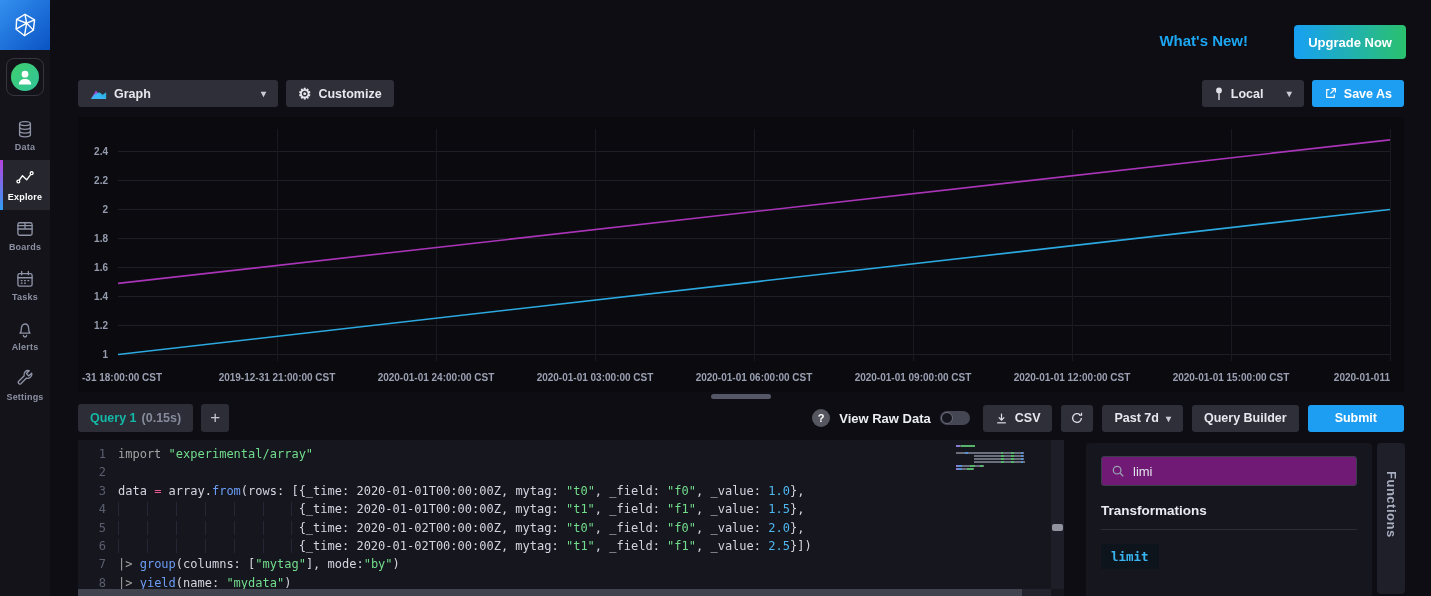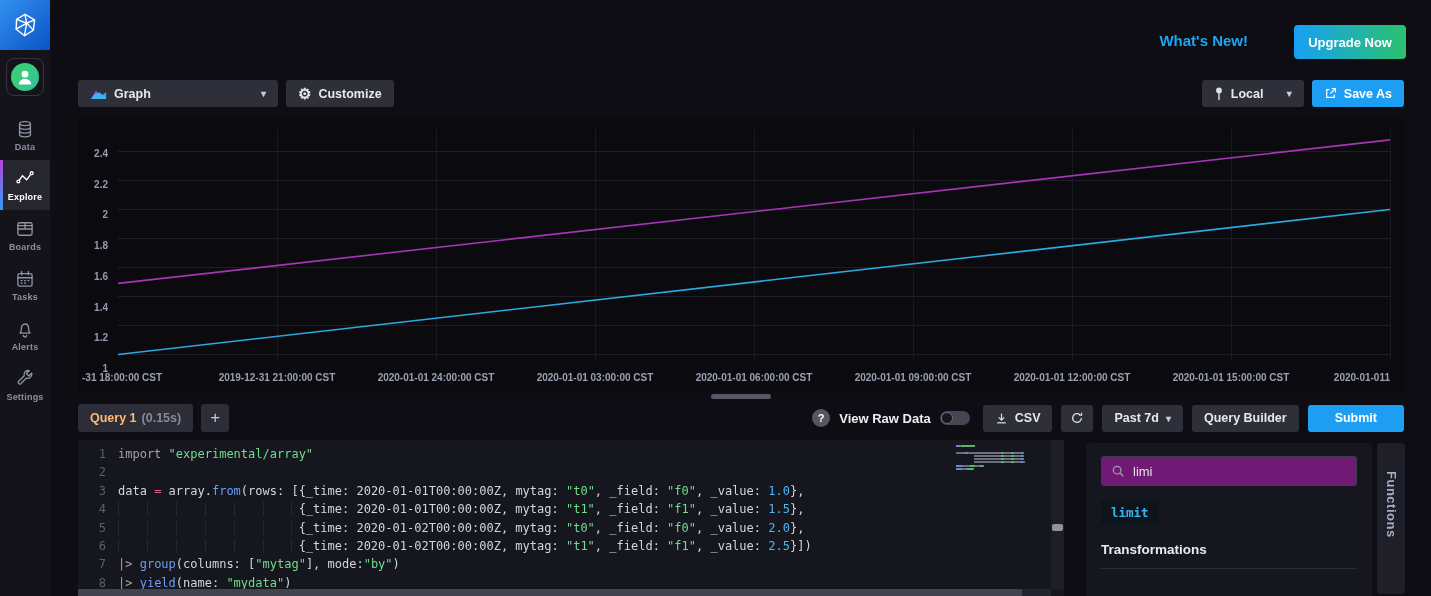--- a/index.html
+++ b/index.html
@@ -49,36 +49,36 @@
   .gear-glyph { font-size:15px; line-height:1; color:#e3e5ec; }
 
   
   #chart-panel { left:78px; top:117px; width:1326px; height:275px; background:#0b0b0f;
     border-radius:3px; overflow:hidden; }
   #plot { position:absolute; left:40px; right:14px; top:12px; bottom:31px; }
   .hgrid { position:absolute; left:0; right:0; height:1px; background:#1e1e27; }
   .vgrid { position:absolute; top:0; bottom:0; width:1px; background:#191922; }
   .ytick { position:absolute; right:6px; transform:translateY(-50%); font-size:10px; font-weight:700;
     color:#959bae; }
-  #y-axis-labels { position:absolute; left:0; top:12px; bottom:17px; width:36px; }
+  #y-axis-labels { position:absolute; left:0; top:12px; bottom:31px; width:36px; }
   #x-axis-labels { position:absolute; left:40px; right:14px; bottom:6px; height:14px; }
   .xtick { position:absolute; transform:translateX(-50%); font-size:10px; font-weight:700;
     color:#9aa0b2; white-space:nowrap; }
   .xtick.first { transform:none; }
   .xtick.last { transform:translateX(-100%); }
   #line-svg { position:absolute; inset:0; width:100%; height:100%; }
 
   
   #resize-handle { left:711px; top:394px; width:60px; height:5px; border-radius:3px; background:#565766; cursor:row-resize; }
 
   
   #query-bar { left:78px; right:27px; top:404px; height:28px; display:flex; justify-content:space-between; align-items:center; }
   #query-tab { height:28px; background:#2c2d36; border-radius:3px; padding:0 12px;
     display:flex; align-items:center; gap:5px; cursor:pointer; }
-  #query-tab .t1 { font-size:12.5px; font-weight:700; color:#fdba74; }
+  #query-tab .t1 { font-size:12.5px; font-weight:700; color:#14b8a6; }
   #query-tab .t2 { font-size:12.5px; font-weight:700; color:#868b9c; }
   #add-query-btn { width:28px; height:28px; margin-left:8px; background:#2c2d36; border-radius:3px;
     color:#c6c9d4; font-size:17px; display:flex; align-items:center; justify-content:center; cursor:pointer; }
   #qb-right { display:flex; align-items:center; gap:9px; }
   #help-circle { width:18px; height:18px; border-radius:50%; background:#55565f; color:#fff;
     font-size:11px; font-weight:700; display:flex; align-items:center; justify-content:center; cursor:pointer; }
   #view-raw-label { font-size:13px; font-weight:700; color:#eceef3; }
   #raw-toggle { width:30px; height:14px; border-radius:8px; background:#454654; position:relative; cursor:pointer; margin-right:4px; }
   #raw-toggle .knob { position:absolute; left:1px; top:1px; width:12px; height:12px; border-radius:50%;
     background:#14151d; border:1px solid #6a6c7a; }
@@ -453,22 +453,22 @@
   <div id="fn-panel" class="abs">
     <div id="fn-search">
       <span class="icon-svg">
         <svg width="14" height="14" viewBox="0 0 24 24" fill="none" stroke="#9ba0af" stroke-width="2.2">
           <circle cx="10.5" cy="10.5" r="6.5"></circle>
             <path d="M15.5 15.5L21 21"></path>
         </svg>
       </span>
       <input type="text" value="limi" style="">
     </div>
+    <div id="fn-section-title">Transformations</div>
     <div id="fn-results">
         <div class="fn-chip">limit</div>
       </div>
-    <div id="fn-section-title">Transformations</div>
   </div>
   <div id="fn-tab" class="abs">
     <span>Functions</span>
   </div>
 
 </div>
 
 </body></html>

